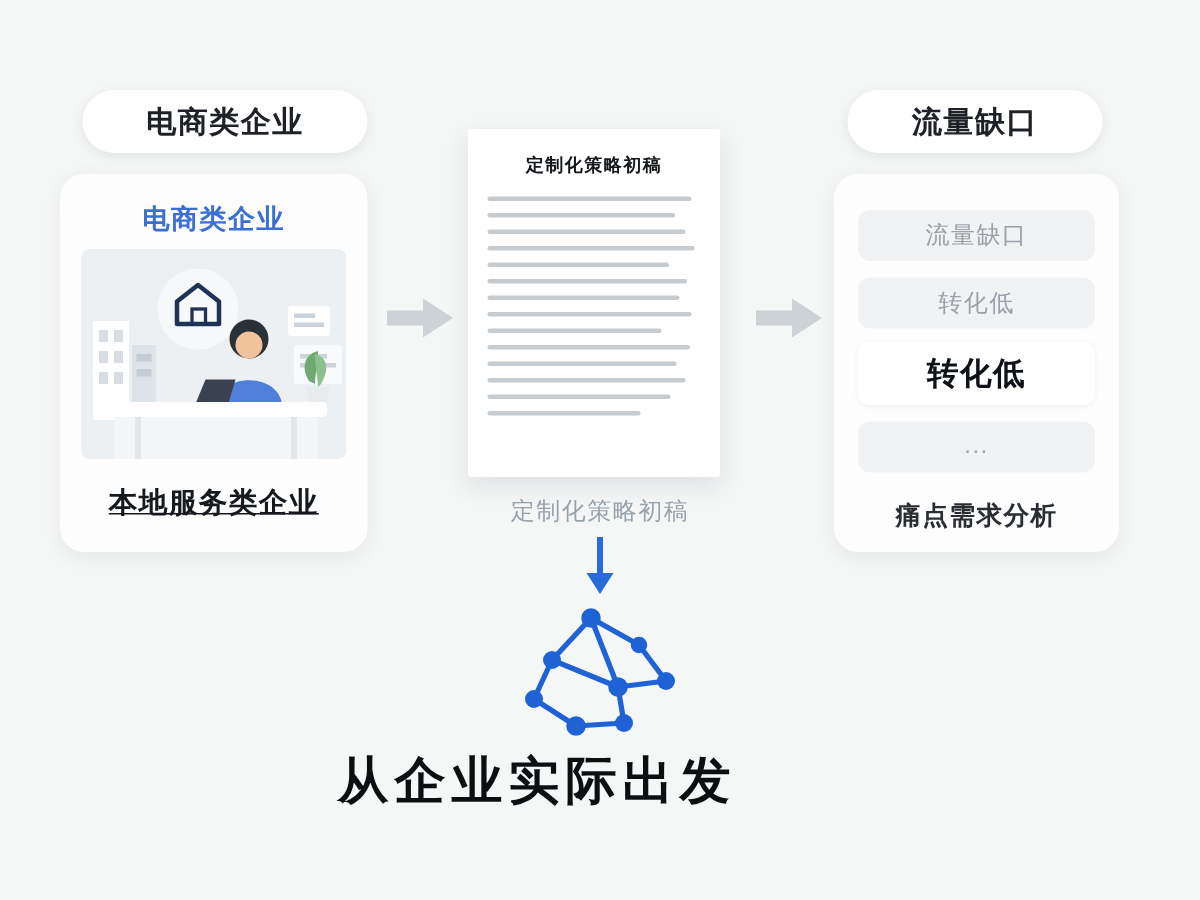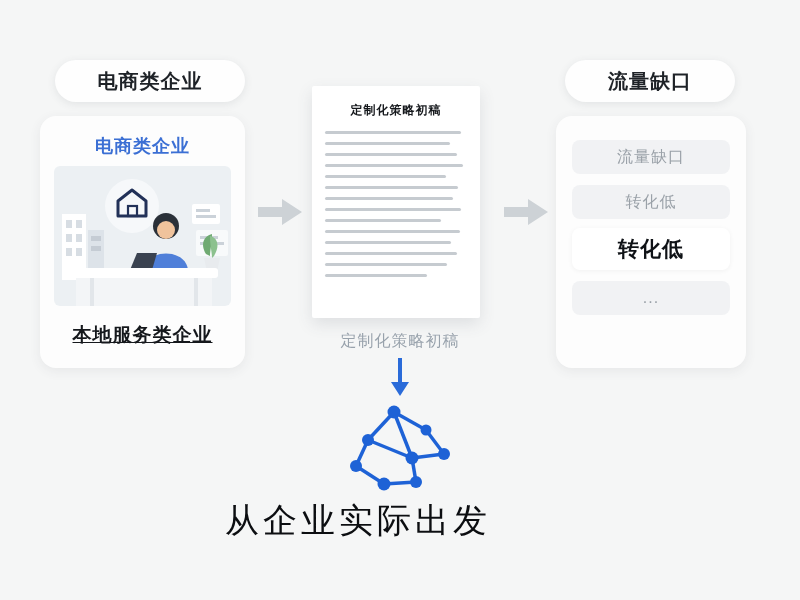--- a/index.html
+++ b/index.html
@@ -69,21 +69,21 @@
 
   .doc-caption{
     position:absolute;left:300px;top:331px;width:200px;text-align:center;
     color:#98a2ac;font-size:16px;letter-spacing:1px;
   }
   .down-arrow{position:absolute;left:390px;top:358px;}
   .network-icon{position:absolute;left:348px;top:400px;}
 
   .headline{
     position:absolute;left:0;top:498px;width:716px;text-align:center;
-    font-size:34px;font-weight:400;color:#0c0e11;letter-spacing:4px;
+    font-size:34px;font-weight:700;color:#0c0e11;letter-spacing:4px;
   }
 
   .row{
     position:absolute;left:16px;width:158px;height:34px;border-radius:8px;
     background:#f1f2f4;color:#9aa1a8;font-size:16px;letter-spacing:1px;
     display:flex;align-items:center;justify-content:center;
   }
   .row-1{top:24px;}
   .row-2{top:69px;}
   .row-3{top:112px;height:42px;background:#ffffff;color:#0f1216;
@@ -222,13 +222,14 @@
 
 <div class="pill pill-right">
   <span>流量缺口</span>
 </div>
 
 <div class="card card-right">
   <div class="row row-1">流量缺口</div>
   <div class="row row-2">转化低</div>
   <div class="row row-3">转化低</div>
   <div class="row row-4">...</div>
+  <div class="card-caption">痛点需求分析</div>
 </div>
 
 </body></html>

